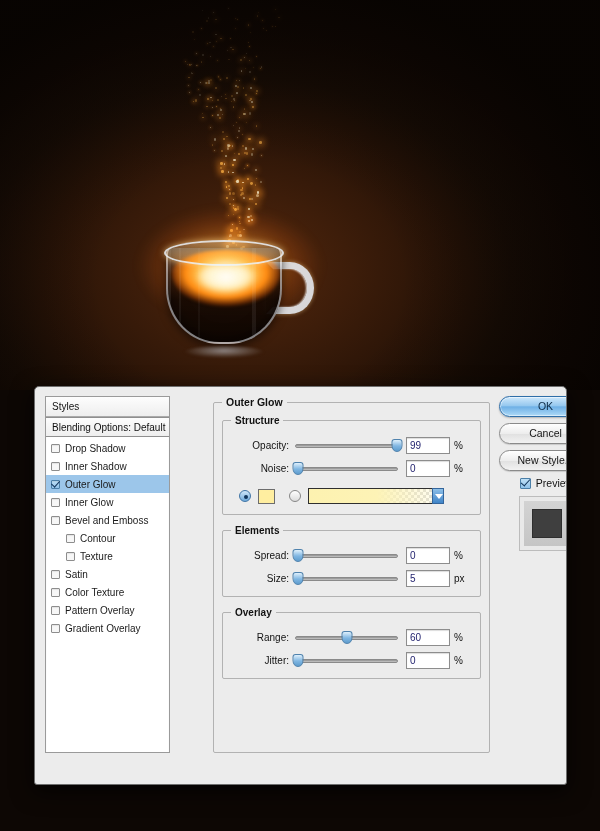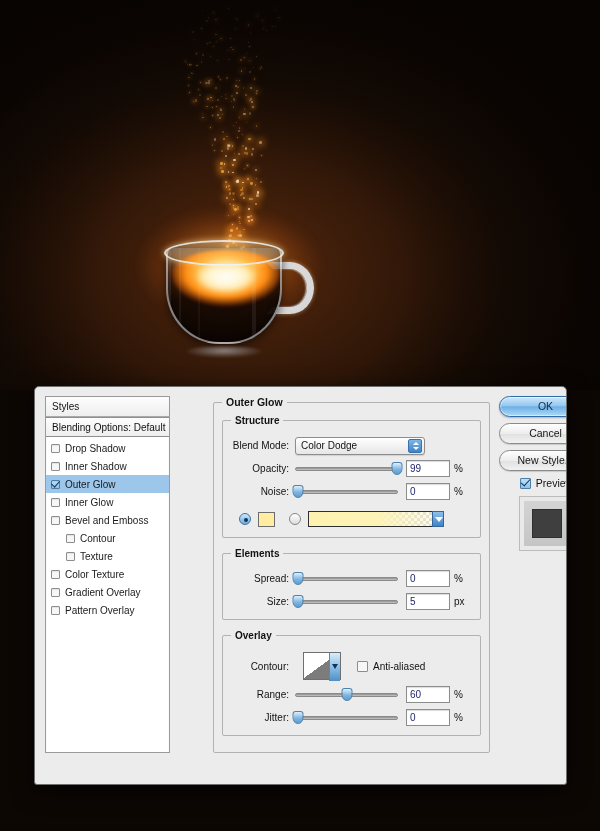--- a/index.html
+++ b/index.html
@@ -575,47 +575,44 @@
           <div class="sp-item sub">
             <span class="chk"></span>
             <span>Contour</span>
           </div>
           <div class="sp-item sub">
             <span class="chk"></span>
             <span>Texture</span>
           </div>
           <div class="sp-item">
             <span class="chk"></span>
+            <span>Satin</span>
+          </div>
+          <div class="sp-item">
+            <span class="chk"></span>
             <span>Color Texture</span>
           </div>
           <div class="sp-item">
             <span class="chk"></span>
+            <span>Pattern Overlay</span>
+          </div>
+          <div class="sp-item">
+            <span class="chk"></span>
             <span>Gradient Overlay</span>
-          </div>
-          <div class="sp-item">
-            <span class="chk"></span>
-            <span>Pattern Overlay</span>
           </div>
         </div>
     </div>
 
     <div class="main">
       <fieldset class="grp-outer">
         <legend class="lg-outer">Outer Glow</legend>
 
         <fieldset class="grp-structure">
           <legend>Structure</legend>
 
-          <div class="row">
-            <div class="lbl">Blend Mode:</div>
-            <div class="popup" style="width:130px">
-              <span>Color Dodge</span>
-              <span class="arrows"></span>
-            </div>
-          </div>
 
           <div class="row">
             <div class="lbl">Opacity:</div>
             <div class="slider" style="width:103px">
               <div class="track"></div>
               <div class="knob" id="k-opacity" style="left: 99%;"></div>
             </div>
             <div class="numbox">99</div>
             <div class="unit">%</div>
           </div>
@@ -660,30 +657,20 @@
               <div class="knob" id="k-size" style="left: 3%;"></div>
             </div>
             <div class="numbox">5</div>
             <div class="unit">px</div>
           </div>
         </fieldset>
 
         <fieldset class="grp-quality">
           <legend>Overlay</legend>
 
-          <div class="row" style="height:30px">
-            <div class="lbl">Contour:</div>
-            <div class="contourbox">
-              <div class="contour-arrow"></div>
-            </div>
-            <div class="aa-wrap">
-              <div class="aa-box"></div>
-              <span>Anti-aliased</span>
-            </div>
-          </div>
 
           <div class="row">
             <div class="lbl">Range:</div>
             <div class="slider" style="width:103px">
               <div class="track"></div>
               <div class="knob" id="k-range" style="left: 50%;"></div>
             </div>
             <div class="numbox">60</div>
             <div class="unit">%</div>
           </div>

